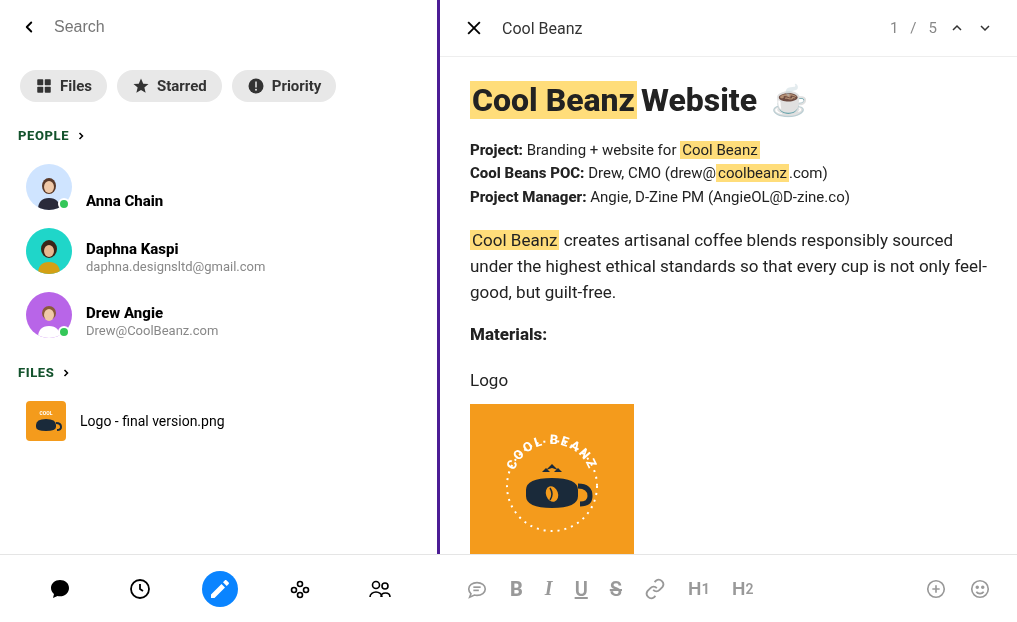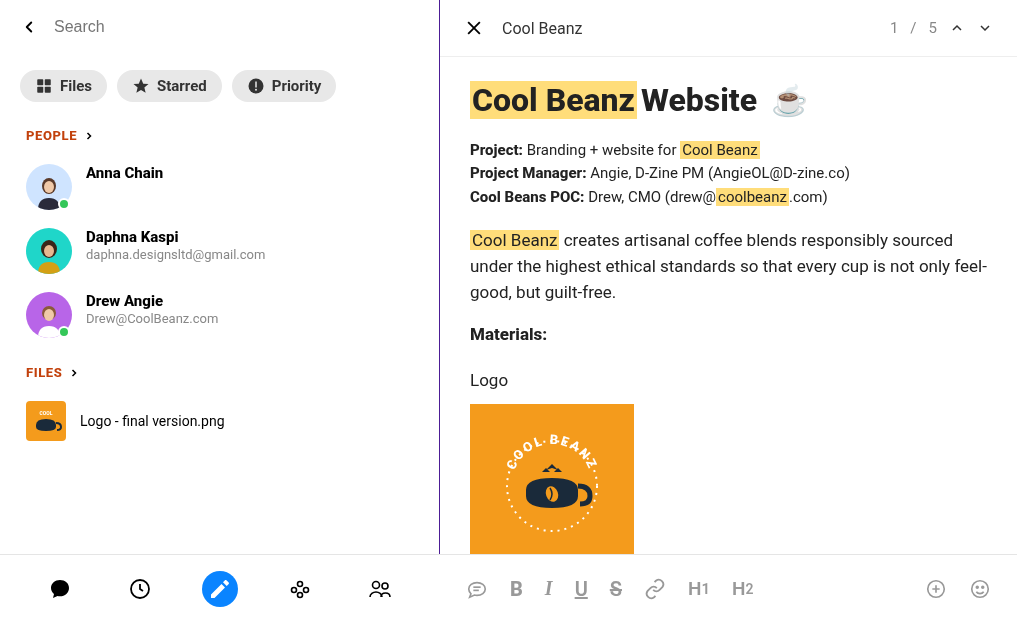--- a/index.html
+++ b/index.html
@@ -14,21 +14,21 @@
       flex-direction: column;
       position: relative;
     }
     .main-area {
       display: flex;
       flex: 1;
       overflow: hidden;
     }
     .left-panel {
       width: 440px;
-      border-right: 1px solid #4c1d95;
+      border-right: 3px solid #4c1d95;
       display: flex;
       flex-direction: column;
     }
     .right-panel {
       flex: 1;
       display: flex;
       flex-direction: column;
     }
     .search-bar {
       display: flex;
@@ -63,31 +63,31 @@
       font-size: 15px;
       font-weight: 700;
       cursor: pointer;
       color: #333;
     }
     .chip svg { width: 18px; height: 18px; }
     .section-header {
       display: flex;
       align-items: center;
       gap: 6px;
-      padding: 6px 26px 12px;
+      padding: 6px 18px 12px;
       font-size: 13px;
       font-weight: 800;
       letter-spacing: 0.6px;
-      color: #c2410c;
+      color: #14532d;
       cursor: pointer;
     }
     .section-header svg { width: 12px; height: 12px; }
     .person-row {
       display: flex;
-      align-items: flex-start;
+      align-items: flex-end;
       gap: 14px;
       padding: 9px 26px;
       cursor: pointer;
     }
     .avatar {
       width: 46px;
       height: 46px;
       border-radius: 50%;
       position: relative;
       display: flex;
@@ -358,22 +358,22 @@
 
     <div class="detail-body">
       <div class="doc-title">
         <span class="hl">Cool Beanz</span>
           <span> Website</span>
         <span class="emoji">☕</span>
       </div>
 
       <div class="meta-block">
         <div><b>Project:</b><span> Branding + website for </span><span class="hl">Cool Beanz</span></div>
+        <div><b>Cool Beans POC:</b><span> Drew, CMO (drew@</span><span class="hl">coolbeanz</span><span>.com)</span></div>
         <div><b>Project Manager:</b><span> Angie, D-Zine PM (AngieOL@D-zine.co)</span></div>
-        <div><b>Cool Beans POC:</b><span> Drew, CMO (drew@</span><span class="hl">coolbeanz</span><span>.com)</span></div>
       </div>
 
       <div class="desc">
         <span class="hl">Cool Beanz</span><span> creates artisanal coffee blends responsibly sourced under the highest ethical standards so that every cup is not only feel-good, but guilt-free.</span>
       </div>
 
       <div class="materials-h">Materials:</div>
       <div class="materials-label">Logo</div>
 
       <div class="logo-img">

